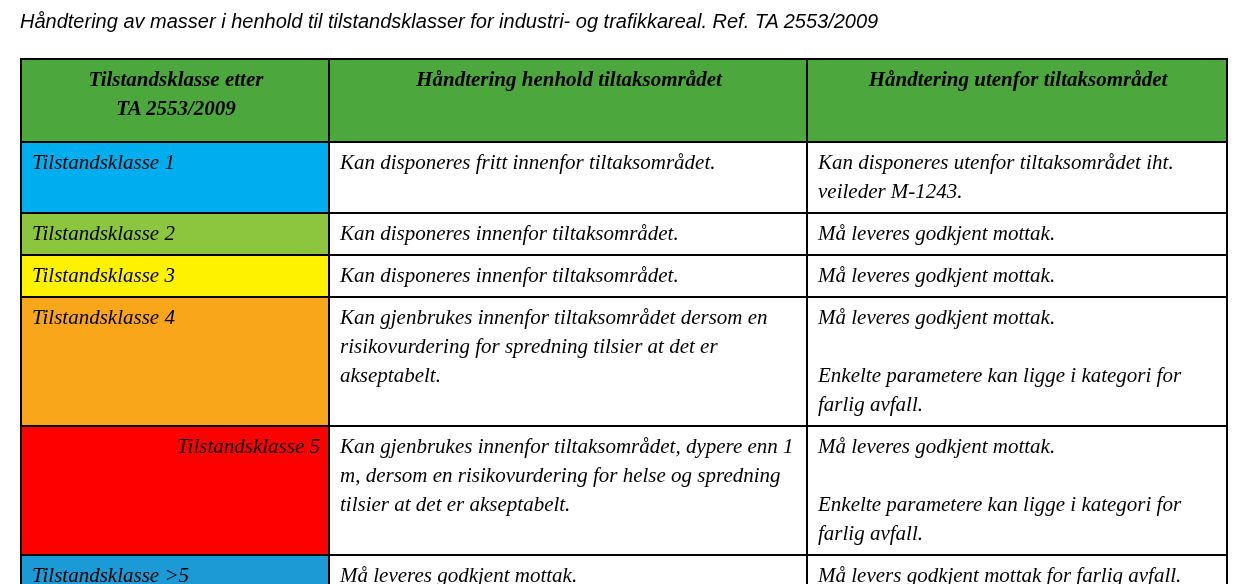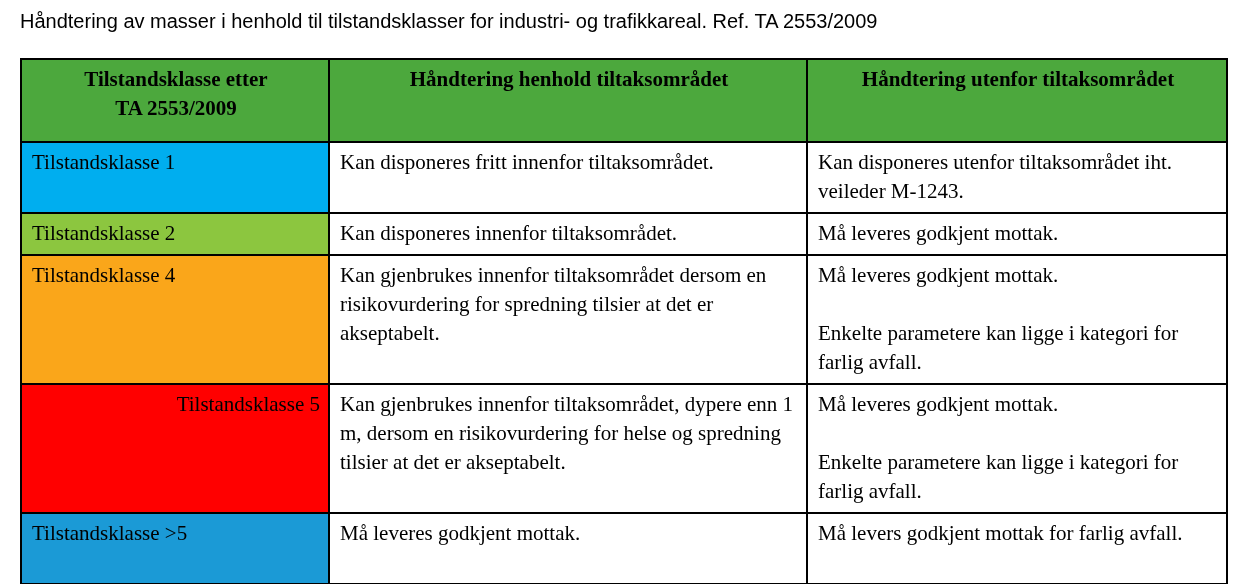--- a/index.html
+++ b/index.html
@@ -12,20 +12,21 @@
     height: 584px;
     font-family: "Liberation Sans", sans-serif;
     color: #000000;
     overflow: hidden;
   }
   .page {
     position: relative;
     width: 1244px;
     height: 476px;
     box-sizing: border-box;
+    font-style: italic;
   }
   .caption {
     position: absolute;
     left: 20px;
     top: 8px;
     font-family: "Liberation Sans", sans-serif;
     font-size: 20px;
     line-height: 26px;
     color: #000000;
     white-space: nowrap;
@@ -120,20 +121,25 @@
         <td class="body-cell">Kan disponeres fritt innenfor tiltaksområdet.</td>
         <td class="body-cell">Kan disponeres utenfor tiltaksområdet iht. veileder M-1243.</td>
       </tr>
 
       <tr class="r-k2">
         <td class="klasse k2" style="background: rgb(140, 198, 63);">Tilstandsklasse 2</td>
         <td class="body-cell">Kan disponeres innenfor tiltaksområdet.</td>
         <td class="body-cell">Må leveres godkjent mottak.</td>
       </tr>
 
+      <tr class="r-k3">
+        <td class="klasse k3" style="background: rgb(255, 242, 0);">Tilstandsklasse 3</td>
+        <td class="body-cell">Kan disponeres innenfor tiltaksområdet.</td>
+        <td class="body-cell">Må leveres godkjent mottak.</td>
+      </tr>
 
       <tr class="r-k4">
         <td class="klasse k4" style="background: rgb(250, 166, 26);">Tilstandsklasse 4</td>
         <td class="body-cell">Kan gjenbrukes innenfor tiltaksområdet dersom en risikovurdering for spredning tilsier at det er akseptabelt.</td>
         <td class="body-cell">
           <p>Må leveres godkjent mottak.</p>
           <p class="spacer"></p>
           <p>Enkelte parametere kan ligge i kategori for farlig avfall.</p>
         </td>
       </tr>

